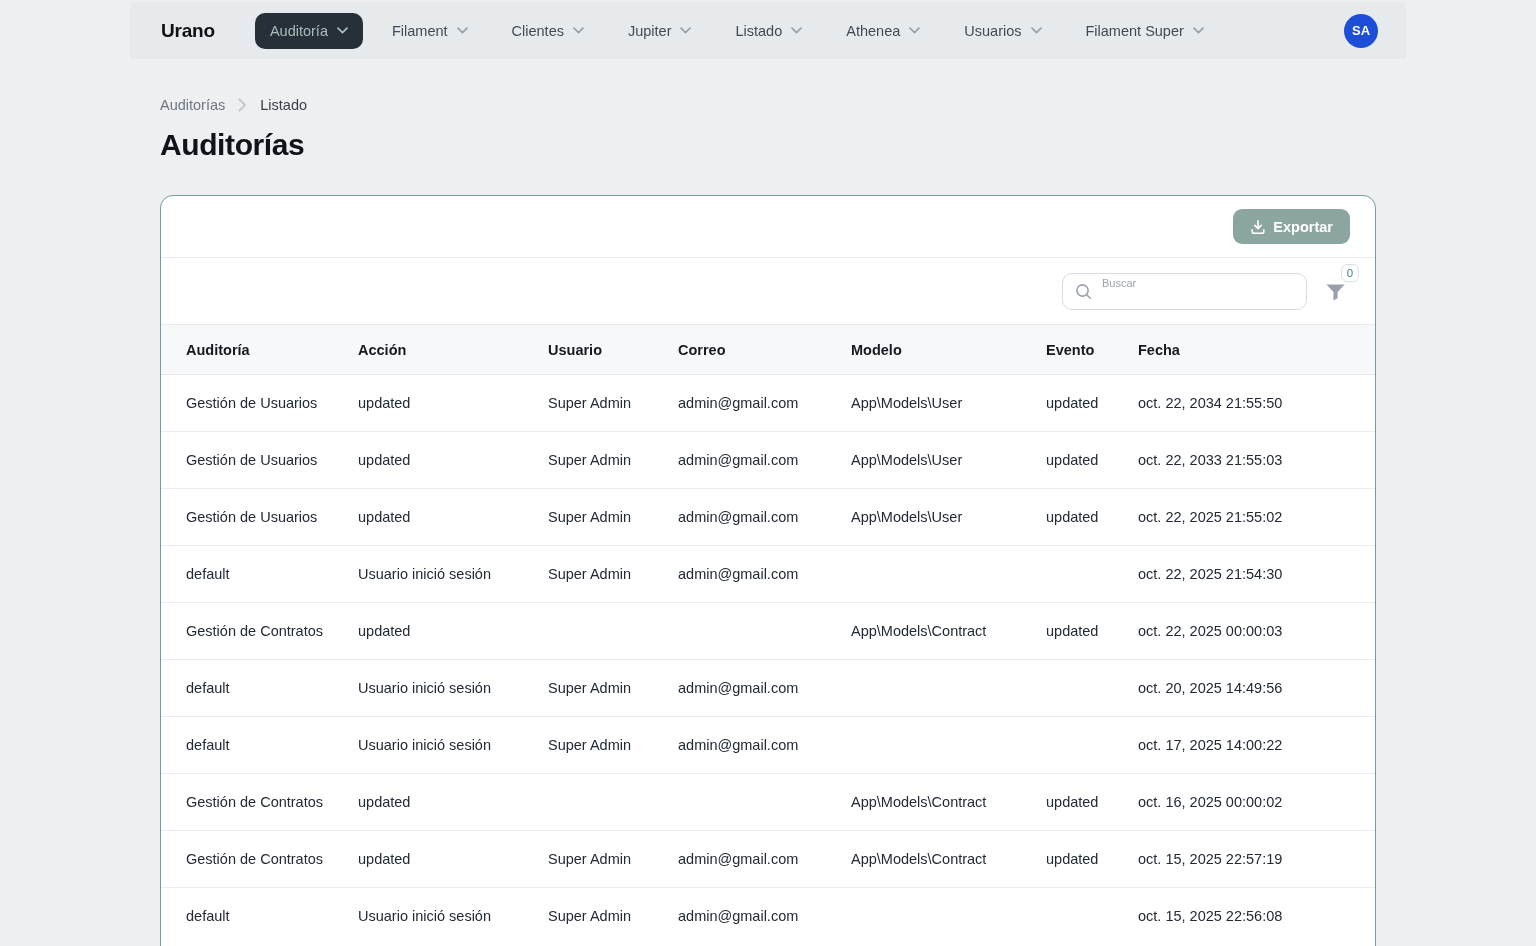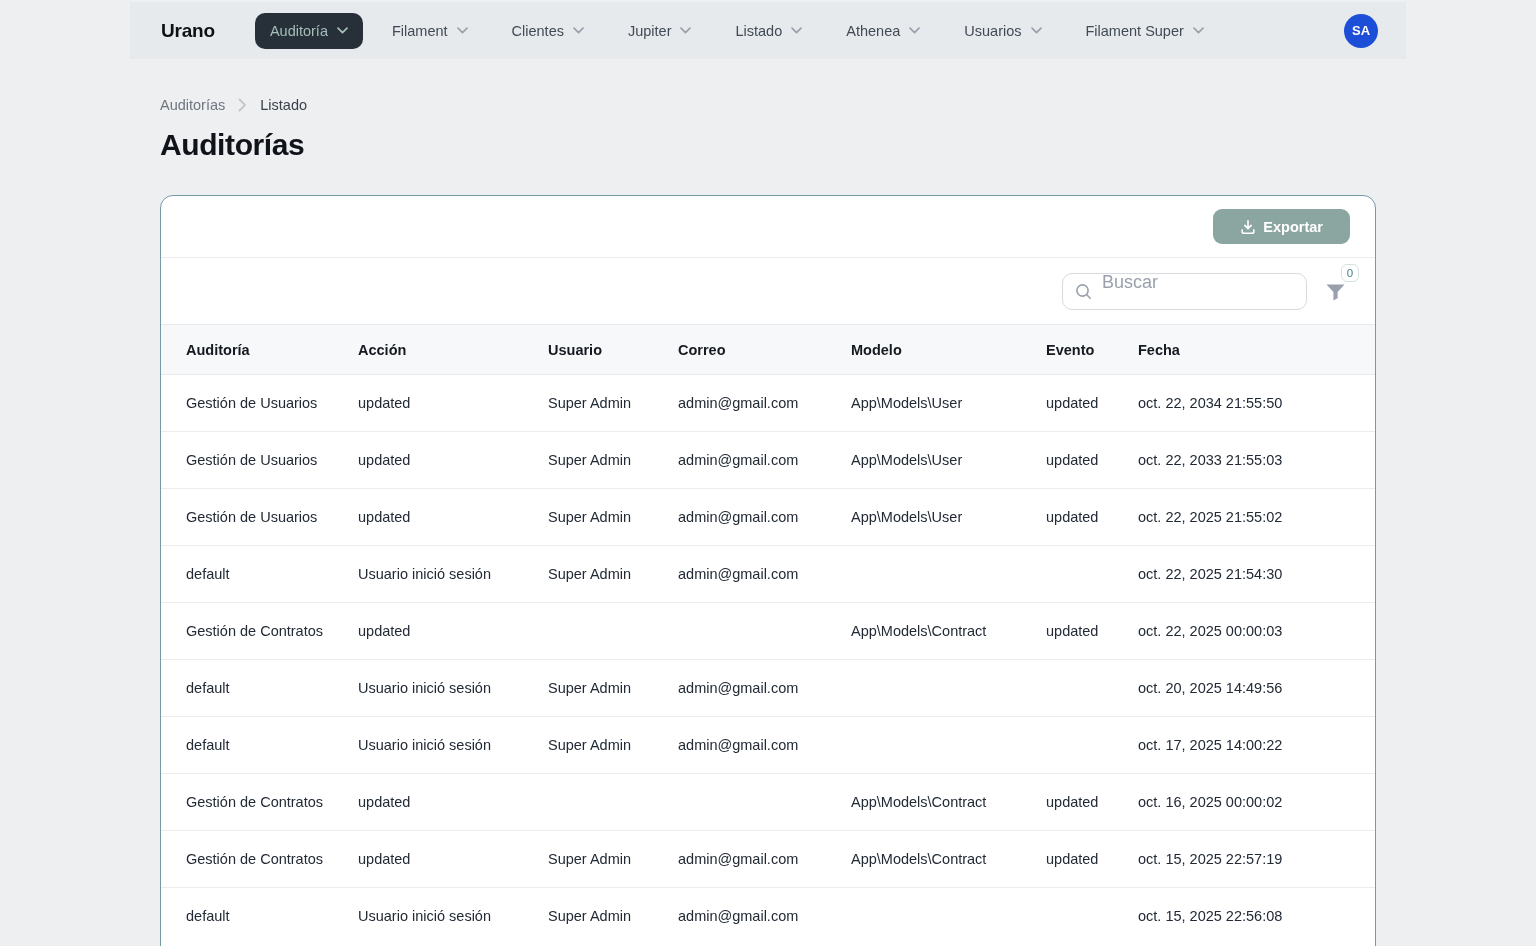--- a/index.html
+++ b/index.html
@@ -48,29 +48,29 @@
   .card {
     margin-top: 33px; background: #fff;
     border: 1px solid var(--card-border, #769aa4);
     border-radius: 13px; height: 820px; overflow: hidden;
   }
   .card-toolbar { height: 62px; display: flex; align-items: center; justify-content: flex-end; padding: 0 25px; border-bottom: 1px solid #e9ebee; }
   .export-btn {
     display: inline-flex; align-items: center; gap: 7px;
     background: var(--accent, #8ba6a1); color: #fff;
     font-family: inherit; font-size: 14.5px; font-weight: 700;
-    border: 0; border-radius: 9px; padding: 0 27px; height: 35px; cursor: pointer;
+    border: 0; border-radius: 9px; padding: 0 17px; height: 35px; cursor: pointer;
   }
   .export-btn svg { display: block; }
 
   .search-row { height: 66px; display: flex; align-items: center; justify-content: flex-end; padding: 0 25px; gap: 19px; }
   .search-box { position: relative; width: 245px; }
   .search-box input {
     width: 100%; height: 37px; border: 1px solid #d7dbe0; border-radius: 10px;
-    padding: 0 12px 17px 39px; font-family: inherit; font-size: 18px; color: #1f2937;
+    padding: 0 12px 17px 39px; font-family: inherit; font-size: 11px; color: #1f2937;
     outline: none; background: #fff;
   }
   .search-box input::placeholder { color: #9aa1ac; }
   .search-icon { position: absolute; left: 13px; top: 10px; color: #9aa1ac; pointer-events: none; }
   .filter-wrap { position: relative; width: 24px; height: 30px; }
   .filter-btn { background: none; border: 0; cursor: pointer; padding: 0; color: #99a0ab; position: absolute; left: 0; top: 8px; }
   .filter-badge {
     position: absolute; top: -12px; left: 15px; min-width: 18px; height: 18px;
     background: #fff; border: 1px solid #d6e2e2; border-radius: 6px;
     color: var(--badge-fg, #47808a); font-size: 11.5px; font-weight: 500;

